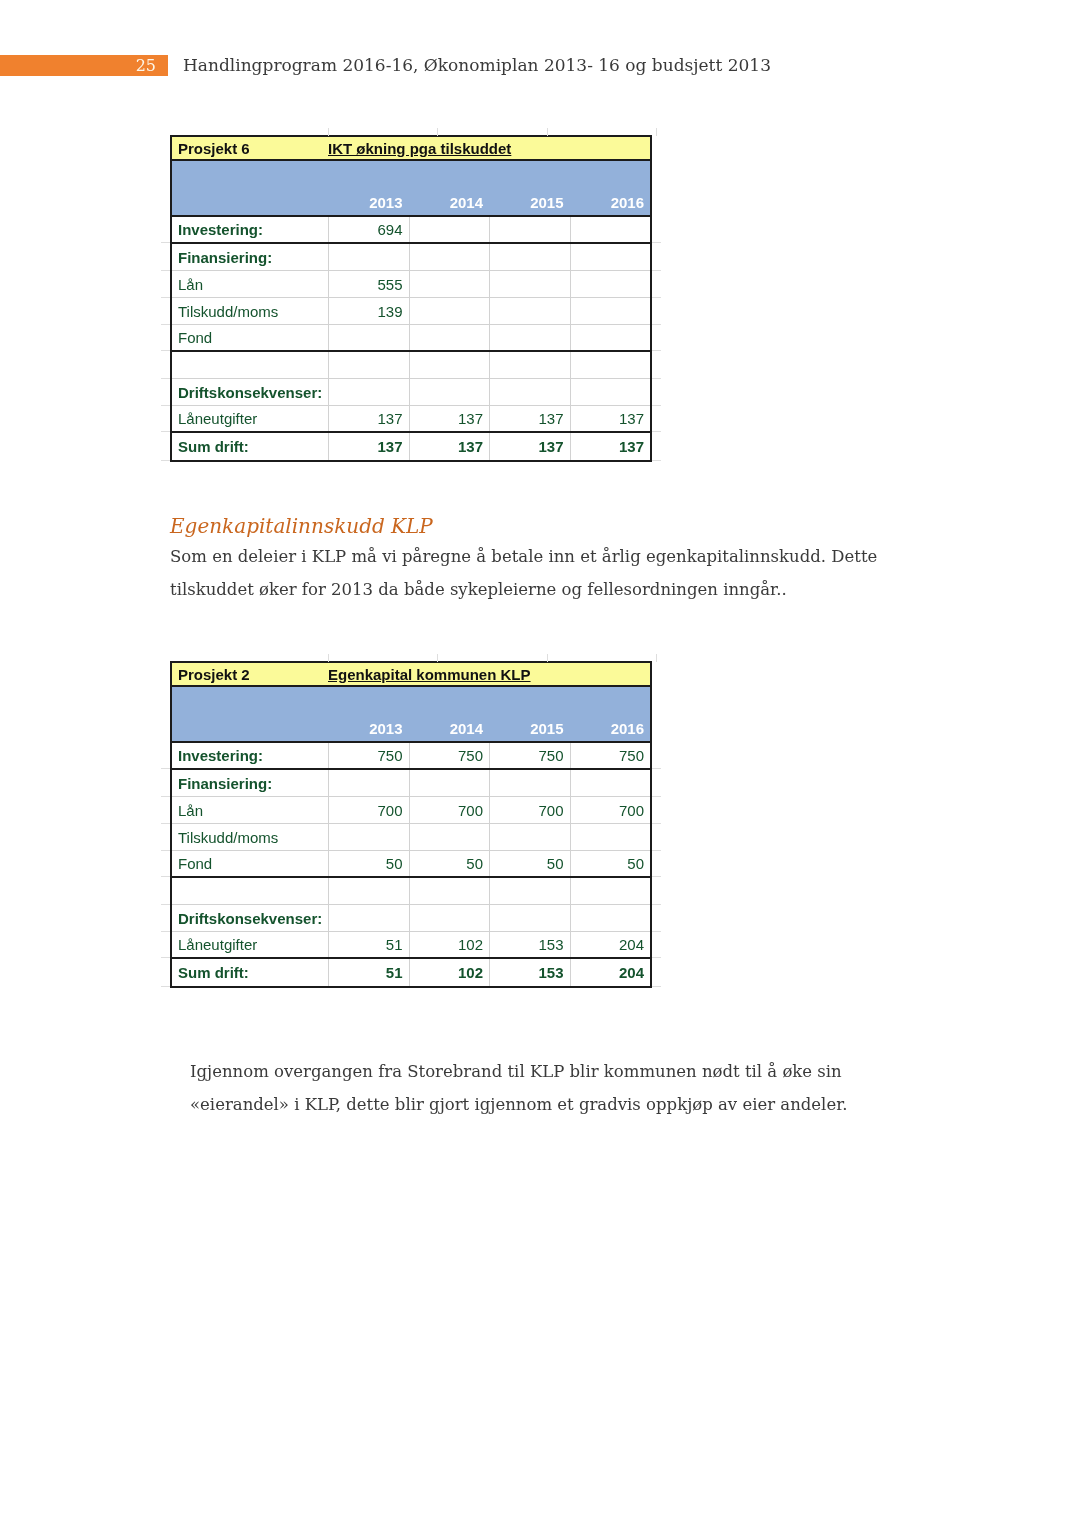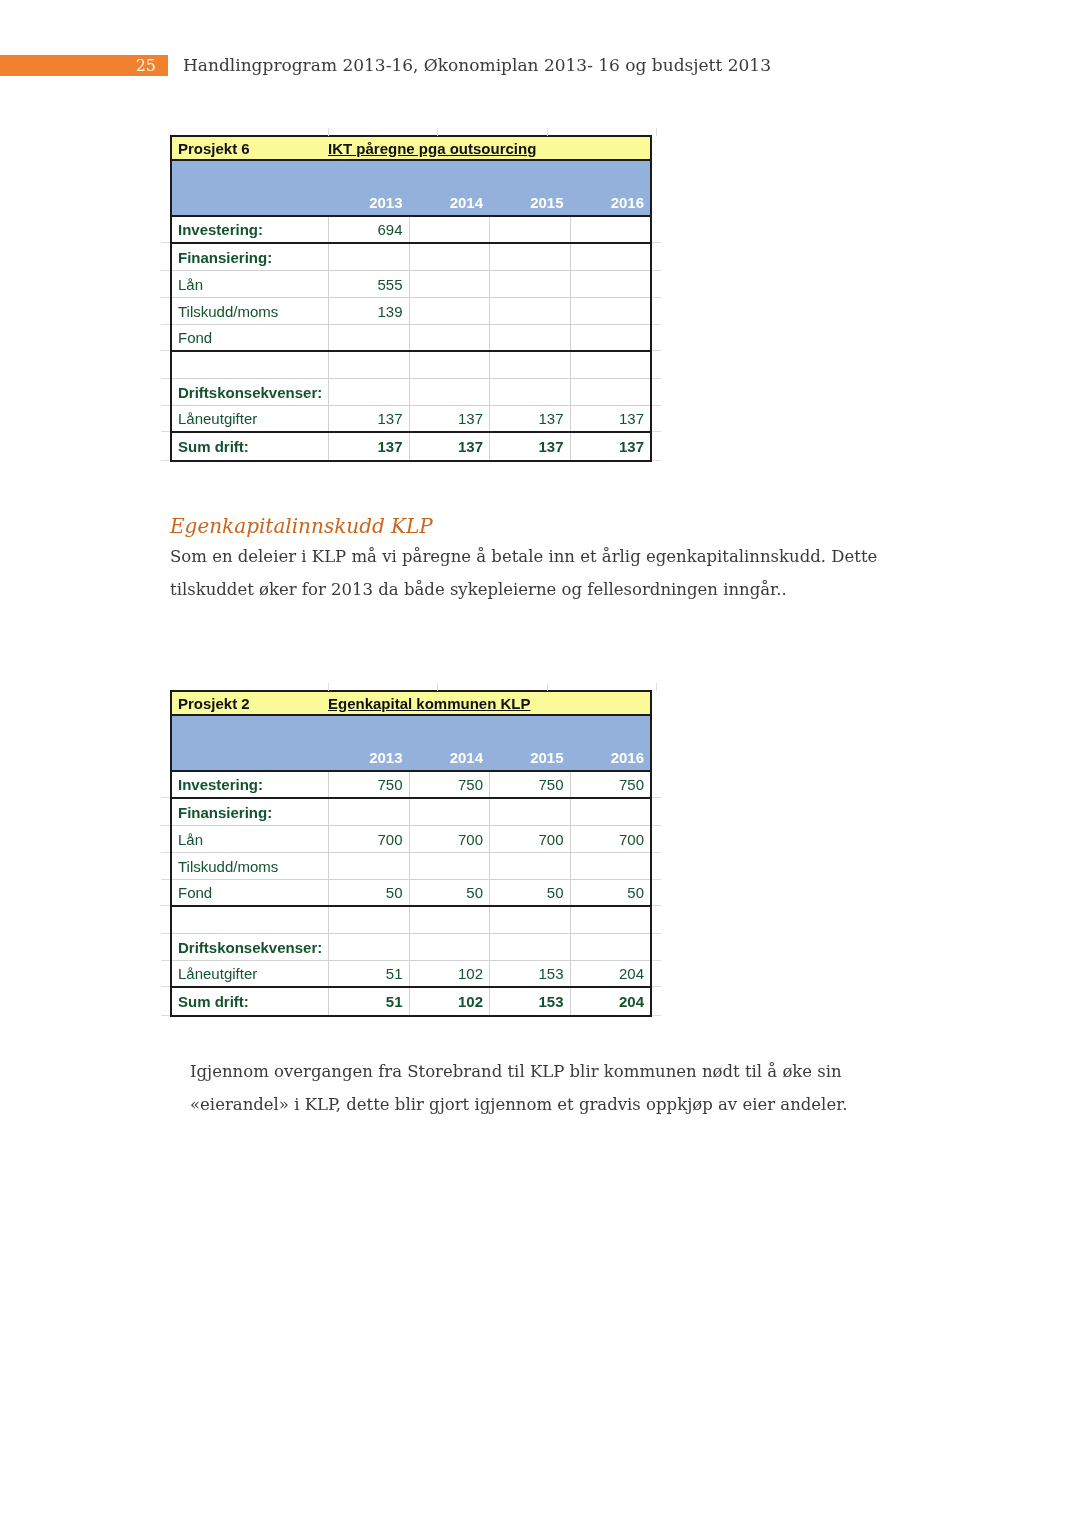--- a/index.html
+++ b/index.html
@@ -33,21 +33,21 @@
   }
 
   
   .xtable{
     position:absolute;left:170px;width:482px;
     border:2px solid var(--dark);background:#fff;
     font-family:"Liberation Sans",sans-serif;
     box-sizing:border-box;
   }
   #table-1{top:135px;}
-  #table-2{top:690px;}
+  #table-2{top:661px;}
 
   .t-title{
     display:grid;grid-template-columns:156px 1fr;height:24px;
     background:var(--yellow);border-bottom:2px solid var(--dark);
     align-items:center;font-weight:bold;font-size:15px;color:#111;
     box-sizing:border-box;
   }
   .t-title .p{padding-left:6px;}
   .t-title .u{text-decoration:underline;}
 
@@ -98,30 +98,30 @@
   }
 </style>
 </head>
 <body>
 
 <div class="page">
 
   <div class="pagebar">
     <span>25</span>
   </div>
-  <div class="doctitle">Handlingprogram 2013-16, Økonomiplan 2013- 16 og budsjett 2013</div>
+  <div class="doctitle">Handlingprogram 2016-16, Økonomiplan 2013- 16 og budsjett 2013</div>
 
   <div class="xtable" id="table-1">
     <div class="vstub vs1"></div>
     <div class="vstub vs2"></div>
     <div class="vstub vs3"></div>
     <div class="vstub vs4"></div>
     <div class="t-title">
       <span class="p">Prosjekt 6</span>
-      <span class="u">IKT påregne pga outsourcing</span>
+      <span class="u">IKT økning pga tilskuddet</span>
     </div>
     <div class="t-years">
       <span class="yc"></span>
       <span class="yc">2013</span>
       <span class="yc">2014</span>
       <span class="yc">2015</span>
       <span class="yc">2016</span>
     </div>
     <div class="t-body">
         <div class="t-row bdark">

